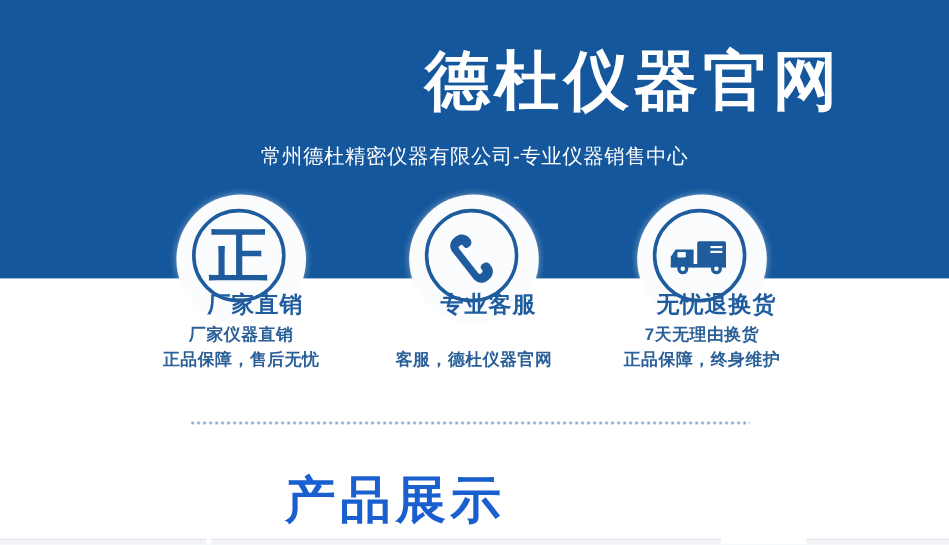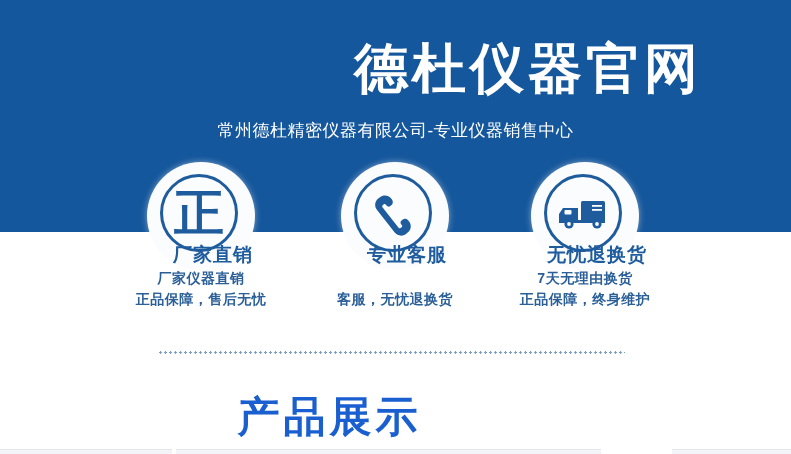--- a/index.html
+++ b/index.html
@@ -246,21 +246,21 @@
                    v1.2
                    c0 4.4-3.6 8-8 8
                    h-2.2
                    c-4.4 0-8-3.6-8-8
                    v-29
                    c0-4.4 3.6-8 8-8
                    z" transform="translate(8 0)"></path>
         </g>
       </svg>
       <div class="feature-head">专业客服</div>
-      <div class="feature-line l2">客服，无忧退换货</div>
+      <div class="feature-line l2">客服，德杜仪器官网</div>
     </div>
 
     <div class="feature f3">
       <div class="feature-disc"></div>
       <div class="feature-ring"></div>
       <svg class="icon-svg" viewBox="0 0 78 78">
         <g fill="#1f5c9e">
 
           <rect x="37" y="27" width="24" height="21" rx="1.5"></rect>
 

